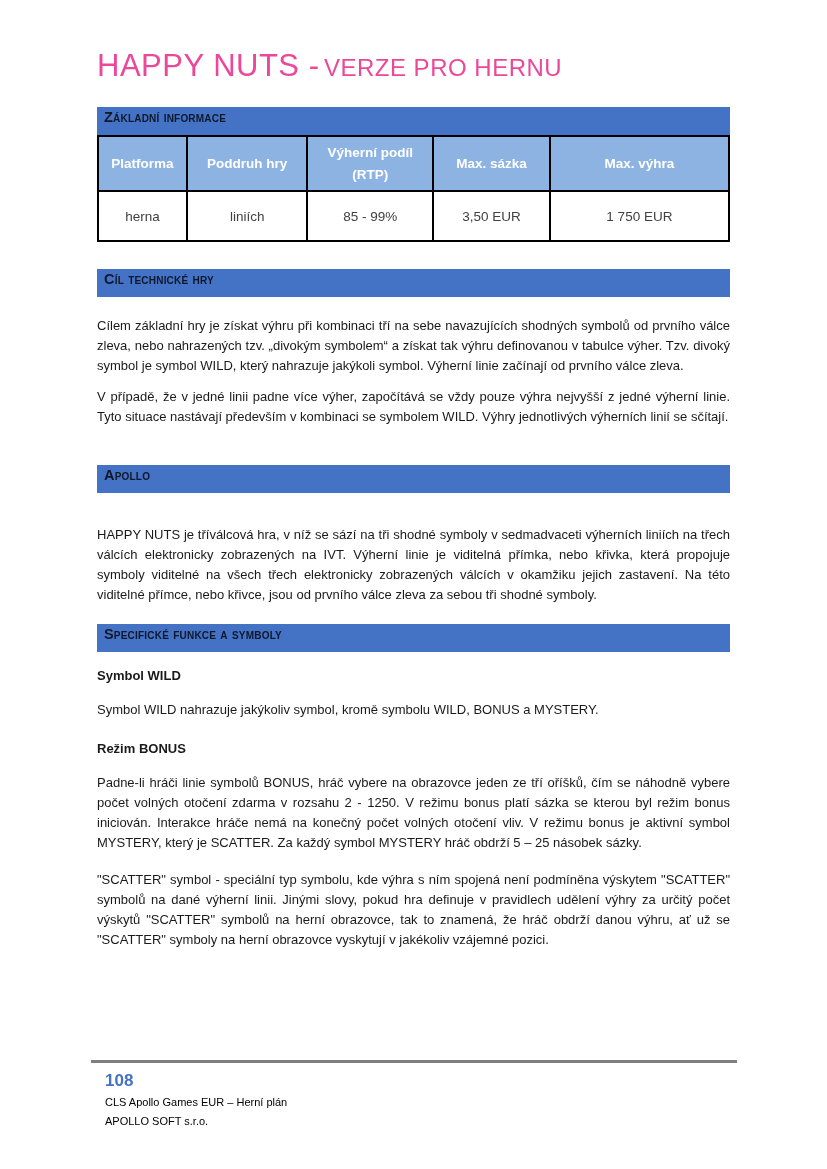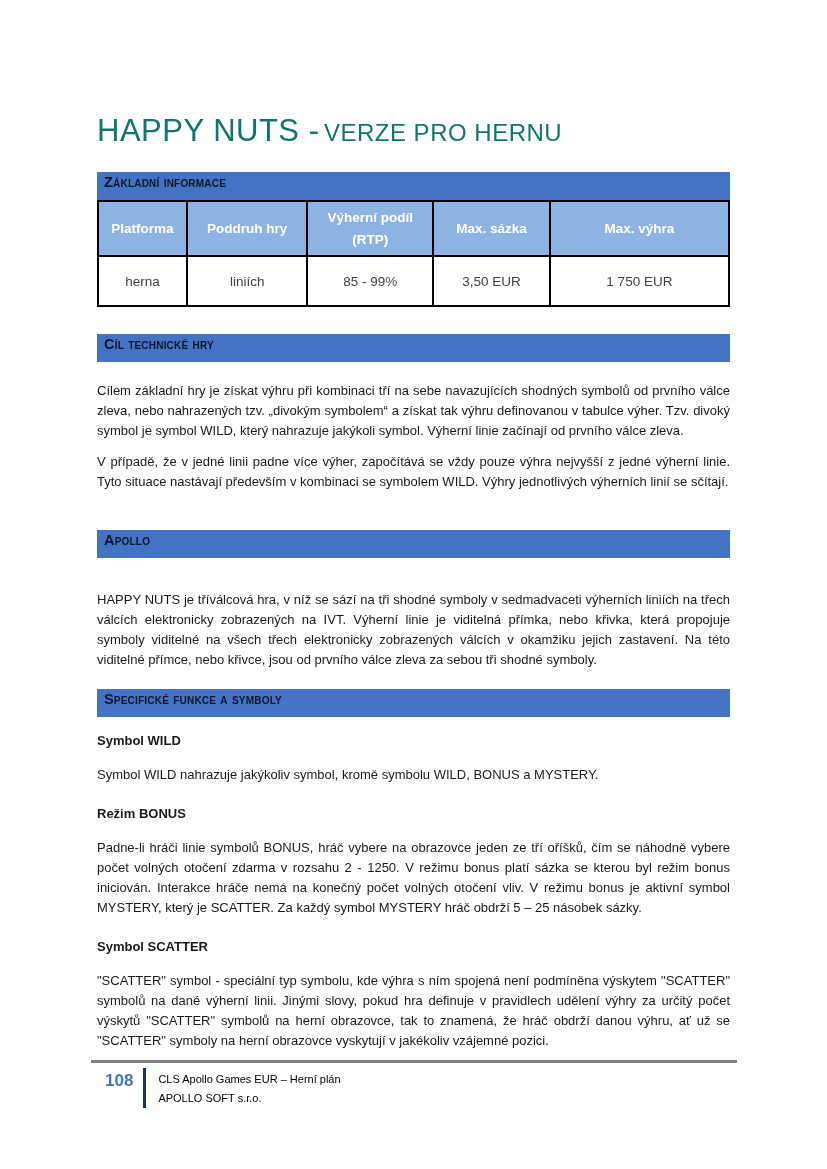--- a/index.html
+++ b/index.html
@@ -13,22 +13,22 @@
     color: #1a1a1a;
   }
   .content {
     position: absolute;
     left: 97px;
     top: 0;
     width: 633px;
   }
   
   .doc-title {
-    margin-top: 113px;
-    color: #0f766e;
+    margin-top: 48px;
+    color: #ec4899;
     white-space: nowrap;
   }
   .doc-title .t-main { font-size: 31px; letter-spacing: 0.5px; }
   .doc-title .t-sub  { font-size: 24px; letter-spacing: 0.5px; }
 
   
   .section-bar {
     background: #4472C4;
     color: #0f172a;
     font-weight: bold;
@@ -100,20 +100,21 @@
   }
   .footer-rule {
     height: 3px;
     background: #7F7F7F;
     margin-bottom: 5px;
   }
   .footer-row {
     display: flex;
     align-items: stretch;
     padding-left: 14px;
+    flex-direction: column;
   }
   .footer-pagenum {
     color: #4472C4;
     font-weight: bold;
     font-size: 17px;
     padding-top: 3px;
     margin-right: 10px;
   }
   .footer-divider {
     width: 3px;
@@ -176,21 +177,20 @@
     <p class="para p-popis">HAPPY NUTS je tříválcová hra, v níž se sází na tři shodné symboly v sedmadvaceti výherních liniích na třech válcích elektronicky zobrazených na IVT. Výherní linie je viditelná přímka, nebo křivka, která propojuje symboly viditelné na všech třech elektronicky zobrazených válcích v okamžiku jejich zastavení. Na této viditelné přímce, nebo křivce, jsou od prvního válce zleva za sebou tři shodné symboly.</p>
 
     <div class="section-bar bar-func">Specifické funkce a symboly</div>
 
     <p class="subhead sh-1">Symbol WILD</p>
     <p class="para p-func">Symbol WILD nahrazuje jakýkoliv symbol, kromě symbolu WILD, BONUS a MYSTERY.</p>
 
     <p class="subhead sh-2">Režim BONUS</p>
     <p class="para p-func">Padne-li hráči linie symbolů BONUS, hráč vybere na obrazovce jeden ze tří oříšků, čím se náhodně vybere počet volných otočení zdarma v rozsahu 2 - 1250. V režimu bonus platí sázka se kterou byl režim bonus iniciován. Interakce hráče nemá na konečný počet volných otočení vliv. V režimu bonus je aktivní symbol MYSTERY, který je SCATTER. Za každý symbol MYSTERY hráč obdrží 5 – 25 násobek sázky.</p>
 
-    <p class="subhead sh-3">Symbol SCATTER</p>
     <p class="para p-func">"SCATTER" symbol - speciální typ symbolu, kde výhra s ním spojená není podmíněna výskytem "SCATTER" symbolů na dané výherní linii. Jinými slovy, pokud hra definuje v pravidlech udělení výhry za určitý počet výskytů "SCATTER" symbolů na herní obrazovce, tak to znamená, že hráč obdrží danou výhru, ať už se "SCATTER" symboly na herní obrazovce vyskytují v jakékoliv vzájemné pozici.</p>
 
   </div>
 
   <div class="footer">
     <div class="footer-rule"></div>
     <div class="footer-row">
       <div class="footer-pagenum">108</div>
       <div class="footer-divider"></div>
       <div class="footer-lines">

